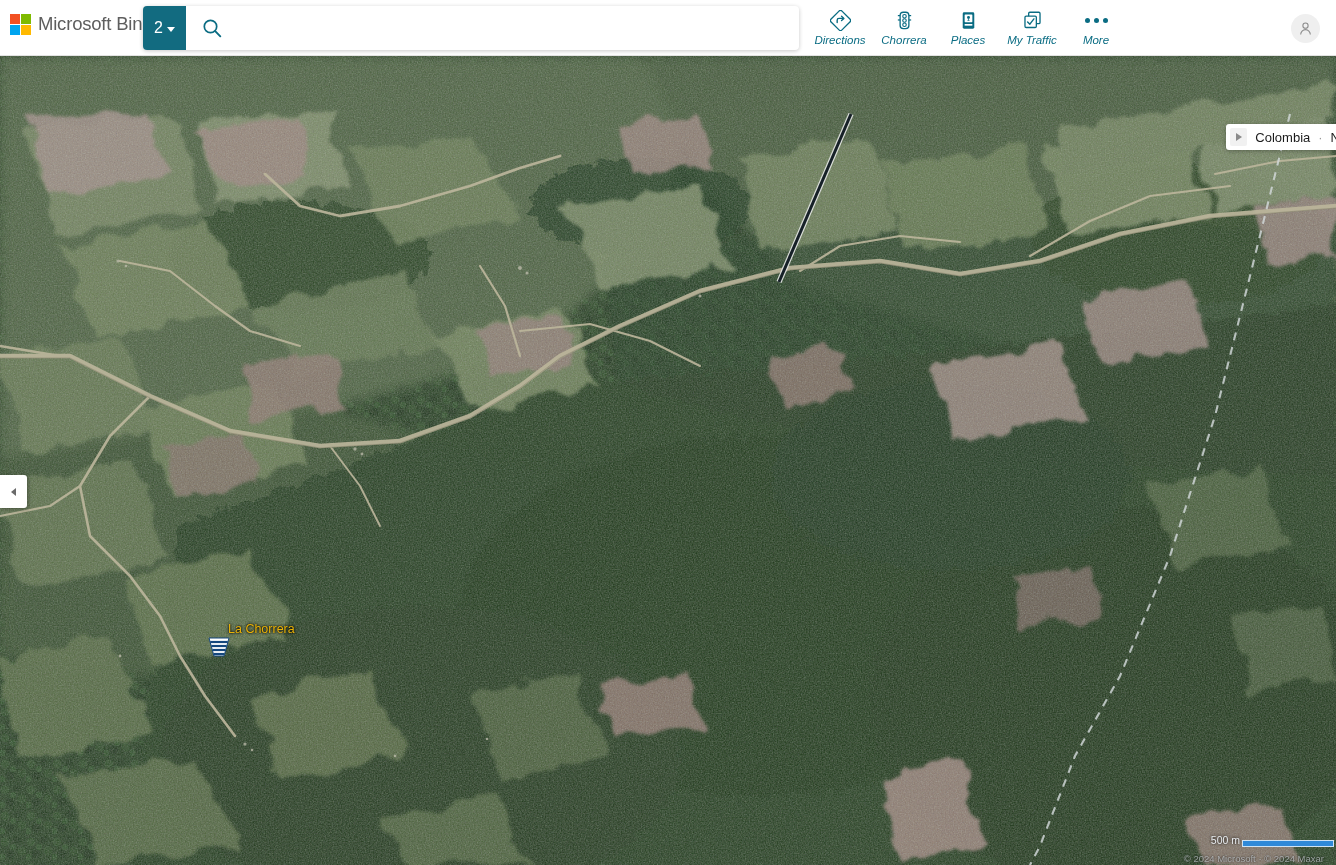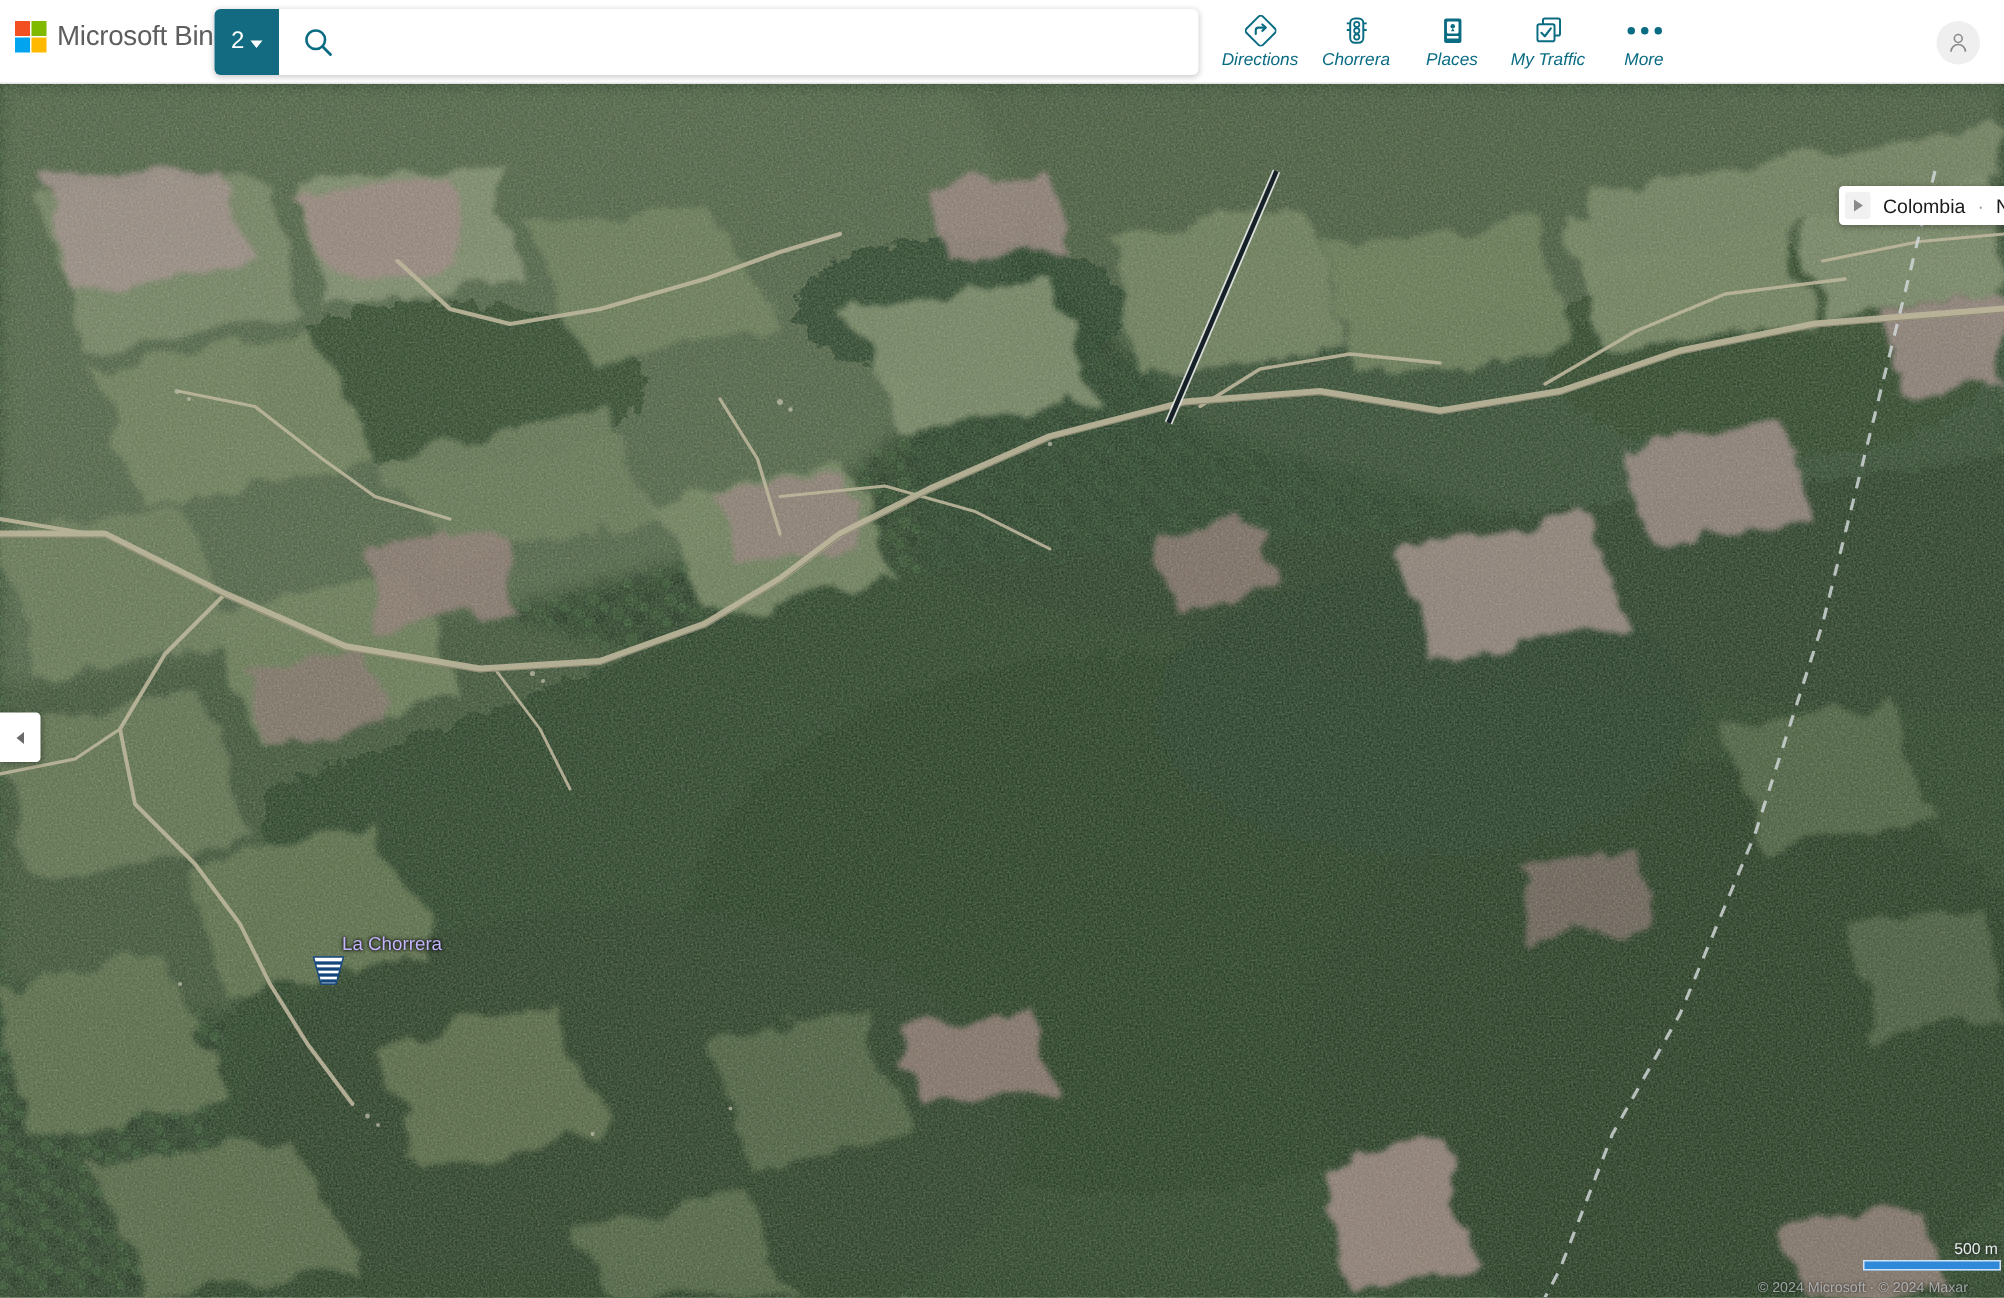--- a/index.html
+++ b/index.html
@@ -114,21 +114,21 @@
   }
   #map-canvas { position:absolute; left:0; top:0; width:1336px; height:809px; }
 
   
   #place-la-chorrera {
     position: absolute; left: 206px; top: 566px;
     display: flex; flex-direction: column; align-items: flex-start;
     pointer-events: none;
   }
   #place-la-chorrera .plabel {
-    font-size: 12.5px; color: #c4b5fd;
+    font-size: 12.5px; color: #eab308;
     text-shadow: 0 0 3px rgba(0,0,0,.95), 0 0 2px rgba(0,0,0,.9);
     margin-left: 22px; white-space: nowrap;
   }
 
   
   #country-pill {
     position: absolute; right: -14px; top: 68px;
     height: 26px; background: #fff;
     border-radius: 3px;
     box-shadow: 0 1px 4px rgba(0,0,0,.3);
@@ -159,35 +159,35 @@
   }
   #panel-toggle i {
     width:0;height:0;border-top:4px solid transparent;
     border-bottom:4px solid transparent;border-right:5px solid #6a6a6a;
     display:block;
   }
 
   
   #scale {
     position: absolute; right: 2px; bottom: 18px;
-    display: flex; flex-direction: column; align-items: flex-end;
+    display: flex; flex-direction: row; align-items: flex-end;
     pointer-events: none;
   }
   #scale .slabel {
     font-size: 10.5px; color: #e9ecef;
     text-shadow: 0 0 3px rgba(0,0,0,.95);
     margin-bottom: 1px; margin-right: 2px;
   }
   #scale .sbar {
     width: 92px; height: 7px;
     background: #2f89d8;
     border: 1px solid #cfe3f5;
   }
   #attribution {
-    position: absolute; right: 24px; bottom: 1px;
+    position: absolute; right: 12px; bottom: 1px;
     font-size: 9.5px; color: rgba(225,230,235,.62);
     text-shadow: 0 0 2px rgba(0,0,0,.85);
     pointer-events: none; white-space: nowrap;
   }
 </style>
 </head>
 <body>
 
 <div id="header">
 

